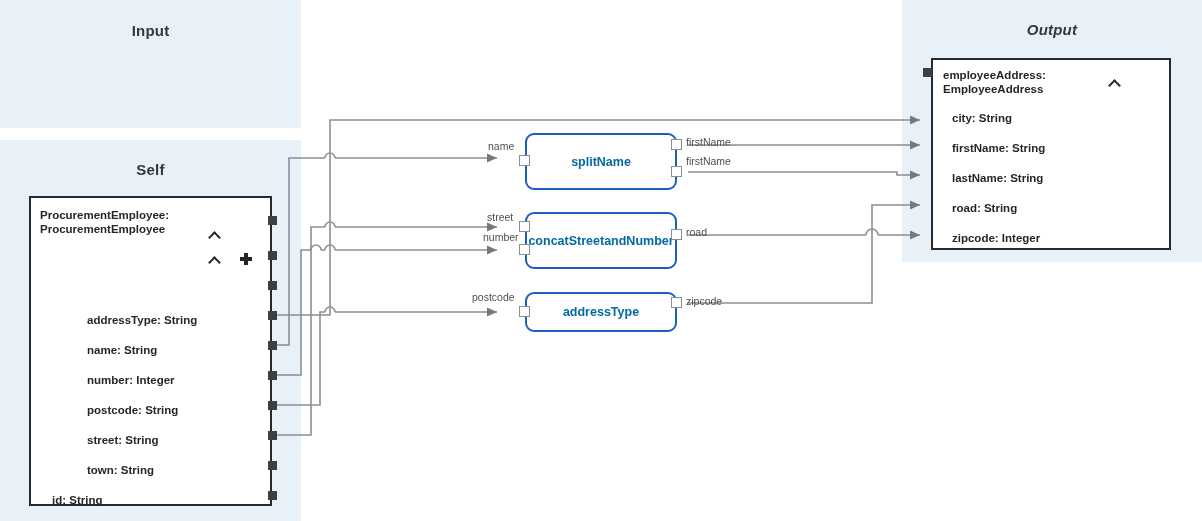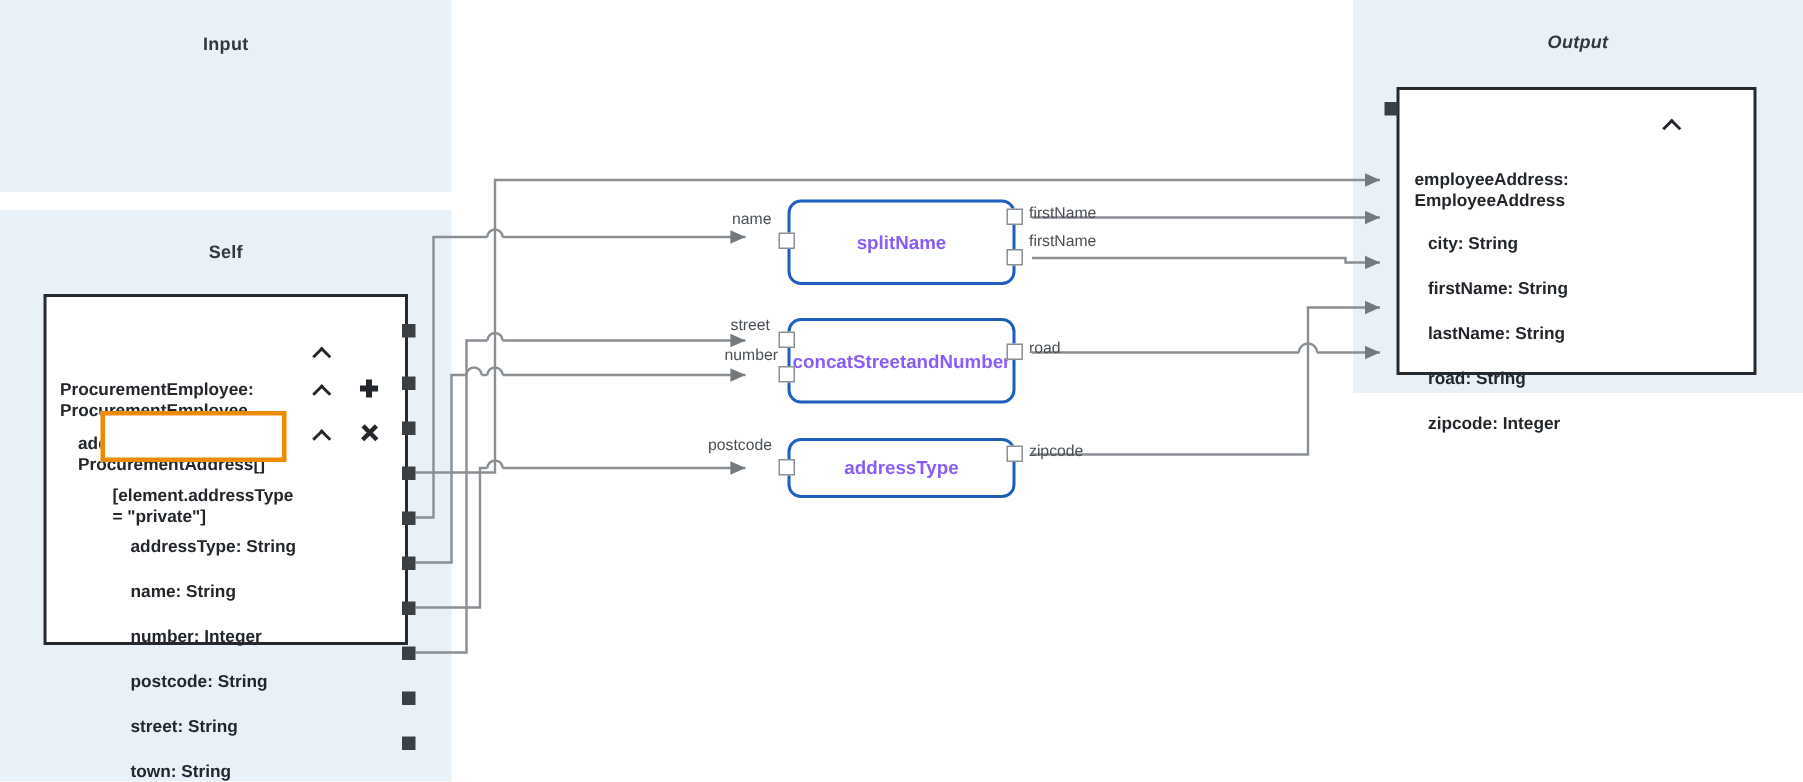--- a/index.html
+++ b/index.html
@@ -23,58 +23,57 @@
 
   
   .panel {
     position: absolute;
     background: #e8f1f8;
   }
   .panel-title {
     position: absolute;
     width: 100%;
     text-align: center;
-    font-size: 12px;
+    font-size: 15px;
     font-weight: bold;
     color: #33383d;
     letter-spacing: .2px;
   }
 
   #panel-input  { left: 0;    top: 0;   width: 301px; height: 128px; }
   #panel-self   { left: 0;    top: 140px; width: 301px; height: 381px; }
   #panel-output { left: 902px; top: 0;  width: 300px; height: 262px; }
 
   #title-input  { top: 22px; }
   #title-self   { top: 161px; }
   #title-output { top: 21px; font-style: italic; }
 
   
   .struct-box {
     position: absolute;
     background: #ffffff;
     border: 2px solid #262a2e;
     box-sizing: border-box;
   }
-  #box-self   { left: 29px;  top: 196px; width: 243px; height: 234px; }
+  #box-self   { left: 29px;  top: 196px; width: 243px; height: 310px; }
   #box-output { left: 931px; top: 58px;  width: 240px; height: 192px; }
 
   .row {
     position: absolute;
     left: 0;
     width: 100%;
     box-sizing: border-box;
   }
   .row-label {
     position: absolute;
     font-size: 11.5px;
     font-weight: bold;
     color: #23272b;
     line-height: 14px;
     white-space: pre-line;
-    margin-top: 45px;
   }
   .row-ctrls {
     position: absolute;
     display: flex;
     gap: 18px;
     align-items: center;
   }
   .ctrl {
     width: 13px;
     height: 13px;
@@ -137,21 +136,21 @@
     position: absolute;
     background: #ffffff;
     border: 2.5px solid #1c5dbd;
     border-radius: 9px;
     box-sizing: border-box;
     display: flex;
     align-items: center;
     justify-content: center;
     font-size: 12.5px;
     font-weight: bold;
-    color: #8b5cf6;
+    color: #0369a1;
   }
   #fn-splitname   { left: 525px; top: 133px; width: 152px; height: 57px; }
   #fn-concat      { left: 525px; top: 212px; width: 152px; height: 57px; }
   #fn-mapzipcode  { left: 525px; top: 292px; width: 152px; height: 40px; }
 
   
   .port-open {
     position: absolute;
     width: 11px;
     height: 11px;
@@ -224,38 +223,26 @@
 
   <div class="row" style="top:10px;height:32px">
     <div class="row-label" style="left:9px;top:0;">ProcurementEmployee:
 ProcurementEmployee</div>
     <div class="row-ctrls" style="left:178px;top:20px">
       <span class="ctrl chev"></span>
     </div>
   </div>
 
   <div class="row" style="top:46px;height:32px">
-    <div class="row-label" style="left:21px;top:0;">address:
-ProcurementAddress[]</div>
     <div class="row-ctrls" style="left:178px;top:9px">
       <span class="ctrl chev"></span>
       <span class="ctrl plus"></span>
     </div>
   </div>
 
-  <div class="row" style="top:80px;height:34px">
-    <div class="filter-highlight" style="left:36px;top:-4px;width:124px;height:34px">
-      <div class="row-label">[element.addressType
-= "private"]</div>
-    </div>
-    <div class="row-ctrls" style="left:178px;top:5px">
-      <span class="ctrl chev"></span>
-      <span class="ctrl cross"></span>
-    </div>
-  </div>
 
   <div class="row" style="top:115px">
     <div class="row-label" style="left:56px;top:0;">addressType: String</div>
   </div>
   <div class="row" style="top:145px">
     <div class="row-label" style="left:56px;top:0;">name: String</div>
   </div>
   <div class="row" style="top:175px">
     <div class="row-label" style="left:56px;top:0;">number: Integer</div>
   </div>

